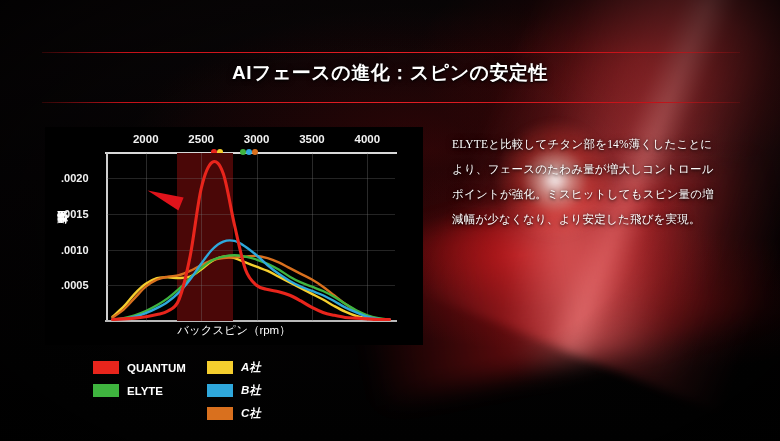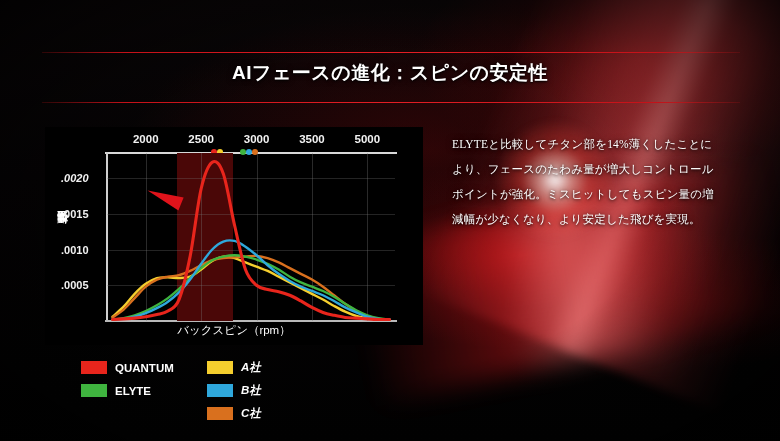--- a/index.html
+++ b/index.html
@@ -68,21 +68,21 @@
   
   #callout{position:absolute;left:133px;top:40px;width:108px;height:46px;background:#e0131b;
       display:flex;flex-direction:column;align-items:center;justify-content:center;line-height:1.18;}
   #callout span{color:#fff;font-size:13.5px;font-weight:bold;letter-spacing:.5px;}
   #callout-tail{position:absolute;left:100px;top:70px;width:0;height:0;
       border-top:7px solid transparent;border-bottom:7px solid transparent;border-right:36px solid #e0131b;
       transform:rotate(22deg);transform-origin:right center;}
 
   
   .legend-col{position:absolute;top:4px;}
-  #legend-col-a{left:36px;}
+  #legend-col-a{left:48px;}
   #legend-col-b{left:162px;font-style:italic;}
   .legend-item{display:flex;align-items:center;height:23px;}
   .sw{width:26px;height:13px;margin-right:8px;flex:0 0 auto;}
   .legend-label{color:#fff;font-size:11.5px;font-weight:bold;white-space:nowrap;}
 
   
   #copy-block{position:absolute;left:452px;top:132px;width:292px;}
   .copy-line{color:#fff;font-size:11.5px;line-height:25px;letter-spacing:.2px;
       text-shadow:0 1px 3px rgba(0,0,0,.85),0 0 6px rgba(0,0,0,.6);white-space:nowrap;font-family:Liberation Serif, serif;}
 </style>
@@ -112,27 +112,27 @@
 
       <div id="axis-top"></div>
       <div id="axis-left"></div>
       <div id="axis-bottom"></div>
 
       <div id="xticks-host">
           <div class="xtick" style="left: 100.769px;">2000</div>
           <div class="xtick" style="left: 156.154px;">2500</div>
           <div class="xtick" style="left: 211.538px;">3000</div>
           <div class="xtick" style="left: 266.923px;">3500</div>
-          <div class="xtick" style="left: 322.308px;">5000</div>
+          <div class="xtick" style="left: 322.308px;">4000</div>
         </div>
       <div id="yticks-host">
           <div class="ytick" style="top: 158.255px;">.0005</div>
           <div class="ytick" style="top: 123px;">.0010</div>
           <div class="ytick" style="top: 86.766px;">.0015</div>
-          <div class="ytick" style="top: 51.0213px; font-style: italic;">.0020</div>
+          <div class="ytick" style="top: 51.0213px;">.0020</div>
         </div>
       <div id="markers-host">
           <div class="marker-dot" style="left: 169.446px; background: rgb(232, 37, 28);"></div>
           <div class="marker-dot" style="left: 175.206px; background: rgb(245, 206, 46);"></div>
           <div class="marker-dot" style="left: 198.246px; background: rgb(63, 180, 63);"></div>
           <div class="marker-dot" style="left: 203.563px; background: rgb(47, 168, 220);"></div>
           <div class="marker-dot" style="left: 210.431px; background: rgb(217, 112, 30);"></div>
         </div>
 
       <div id="plot-area">

